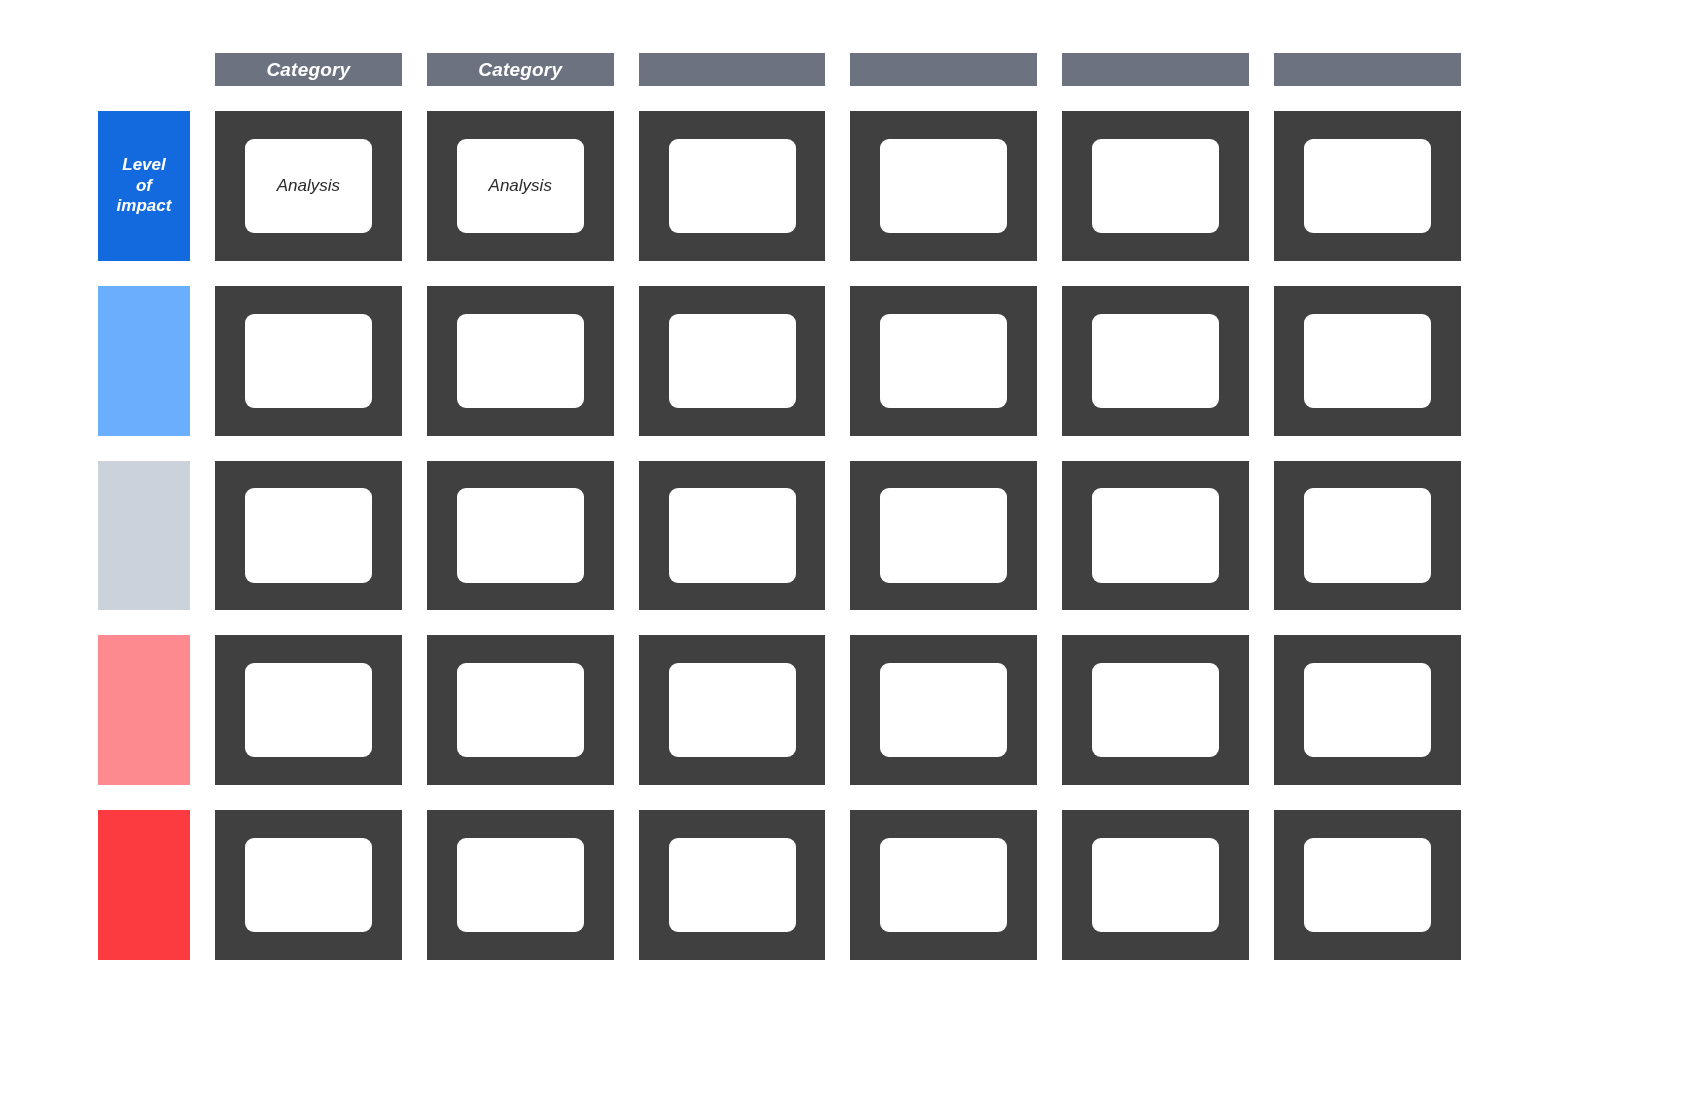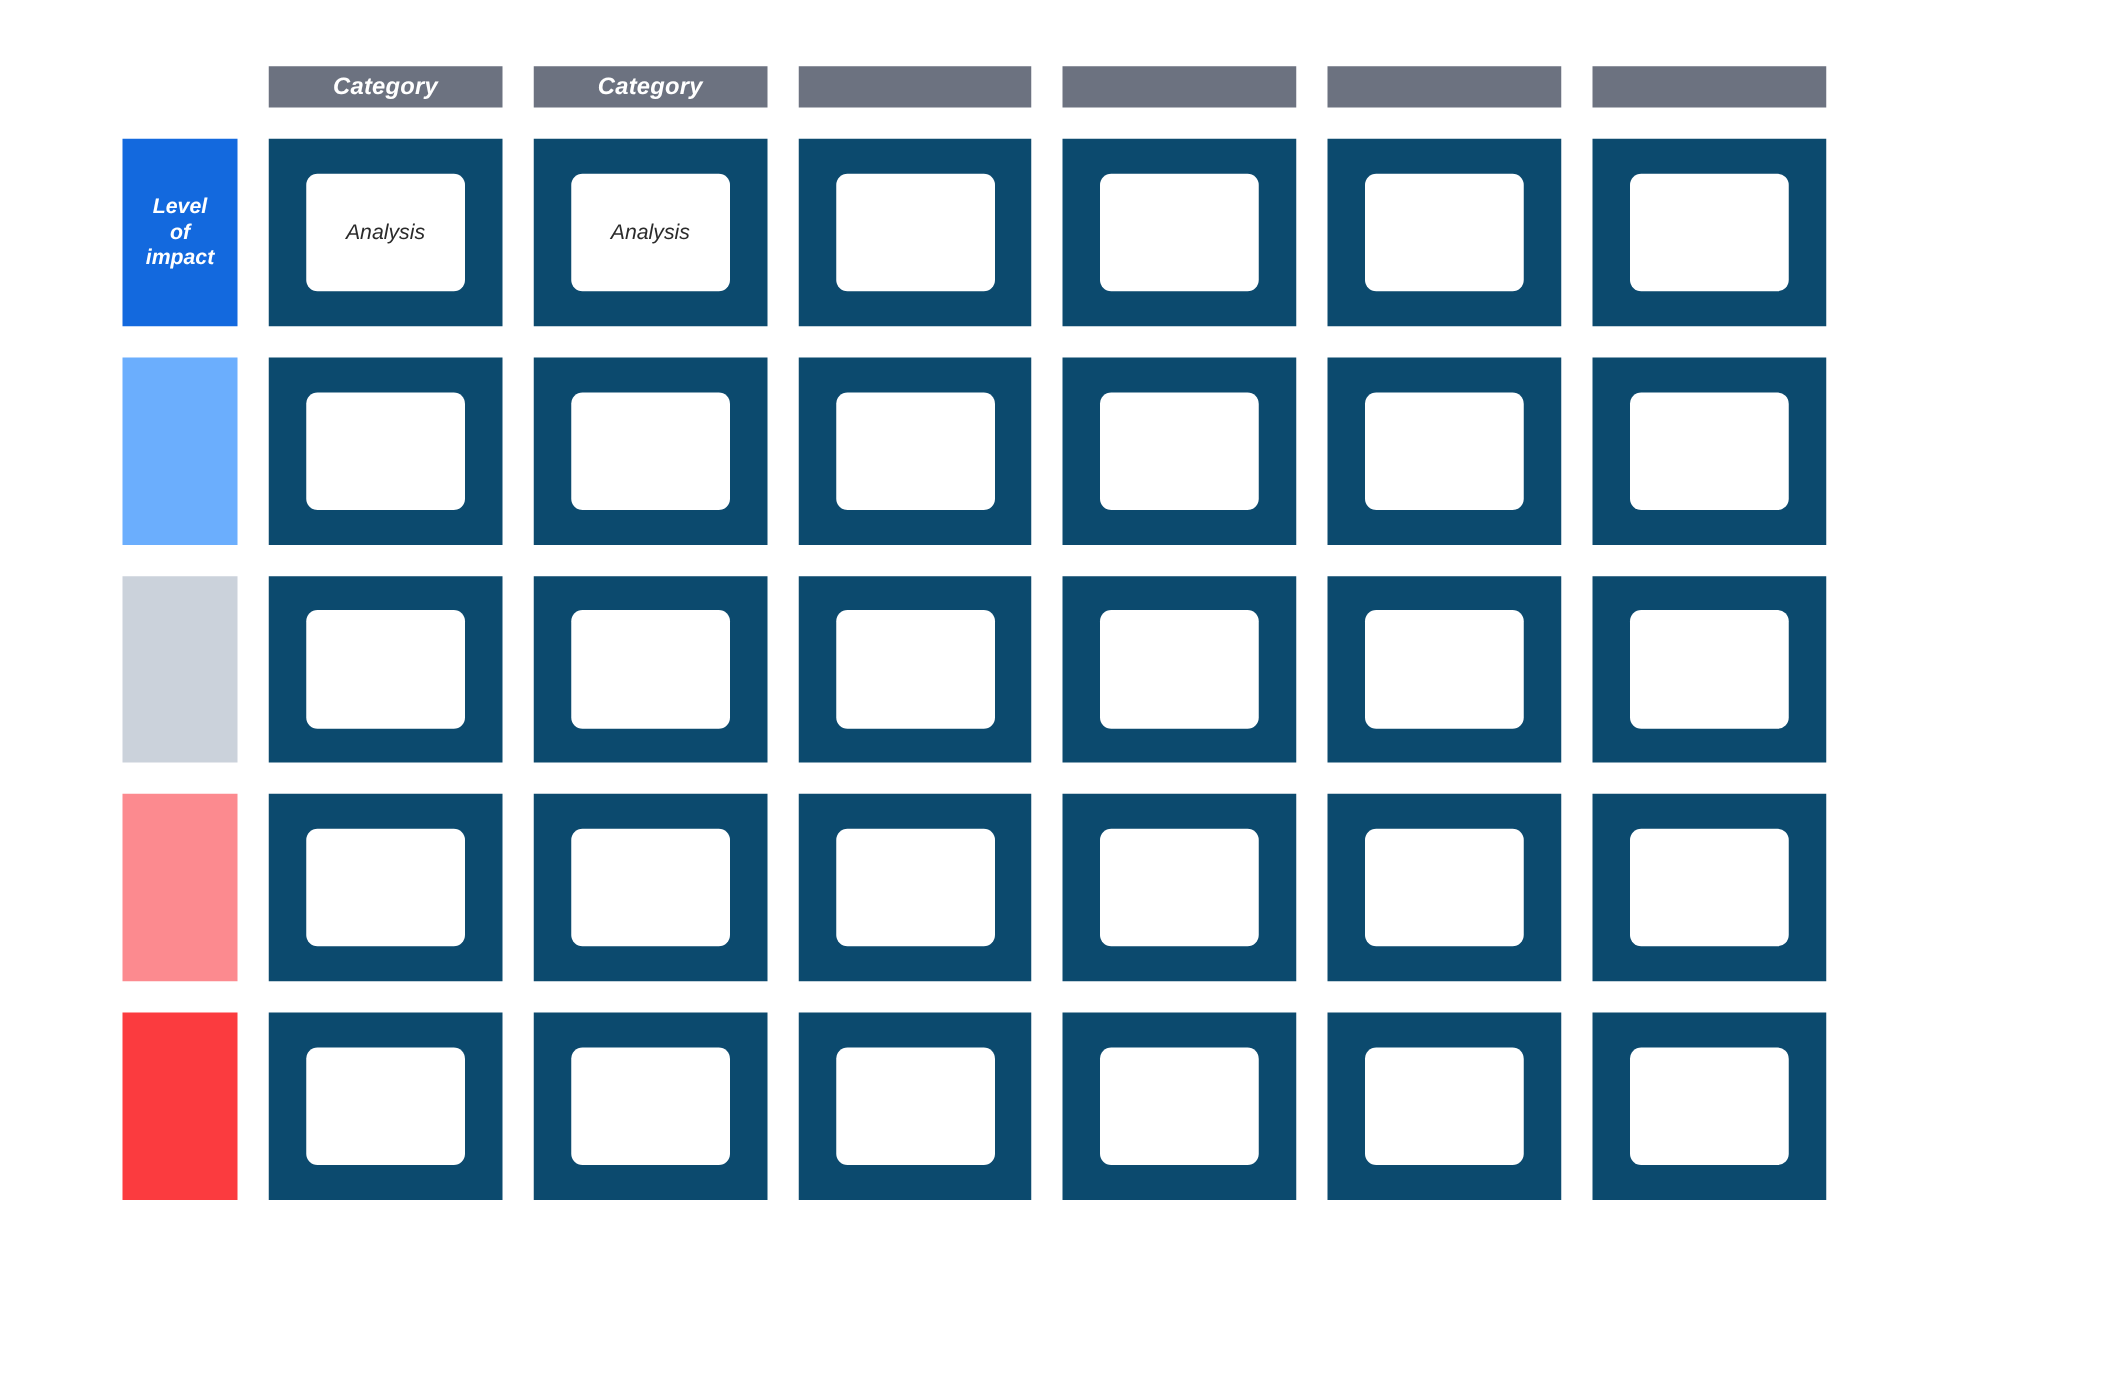--- a/index.html
+++ b/index.html
@@ -61,21 +61,21 @@
     font-size: 17px;
     font-weight: bold;
     font-style: italic;
     line-height: 1.22;
     padding: 0 16px;
     box-sizing: border-box;
   }
 
   
   .cell {
-    background: #0c4a6e;
+    background: #404040;
     display: flex;
     align-items: center;
     justify-content: center;
     box-sizing: border-box;
   }
   .card {
     background: #ffffff;
     border-radius: 9px;
     width: 68%;
     height: 63%;

